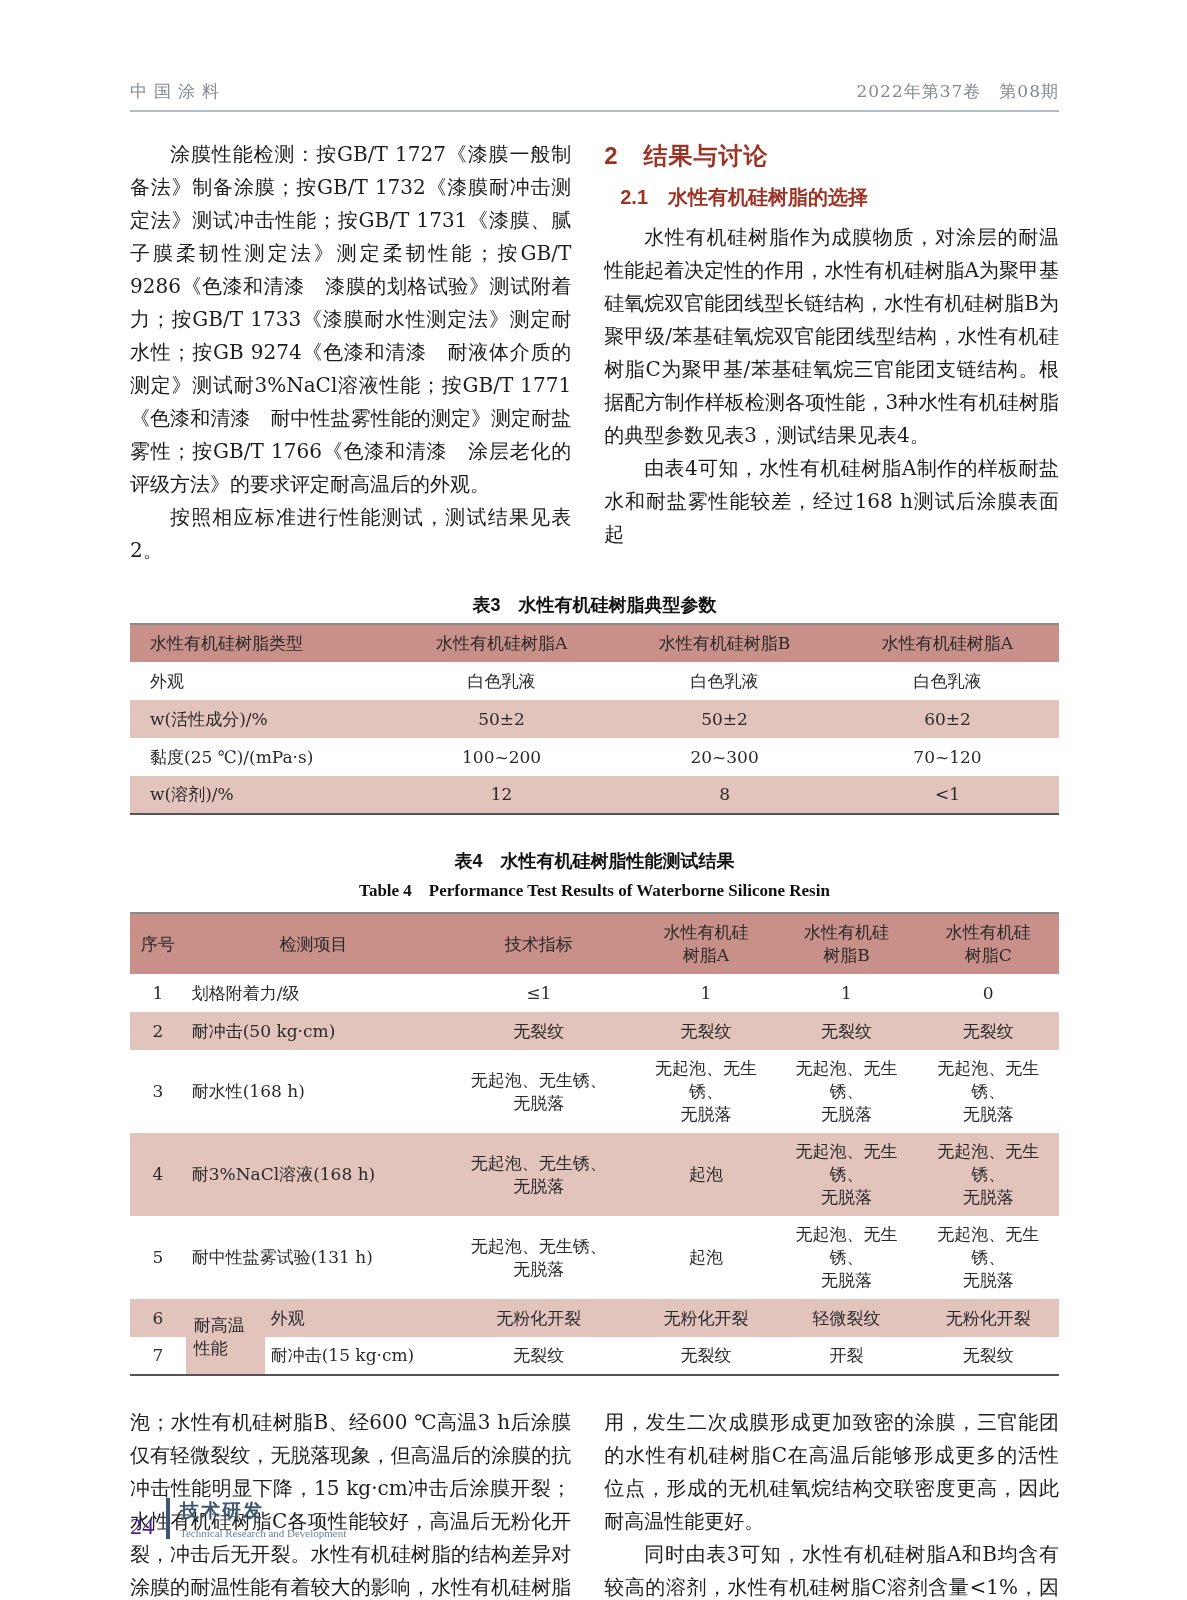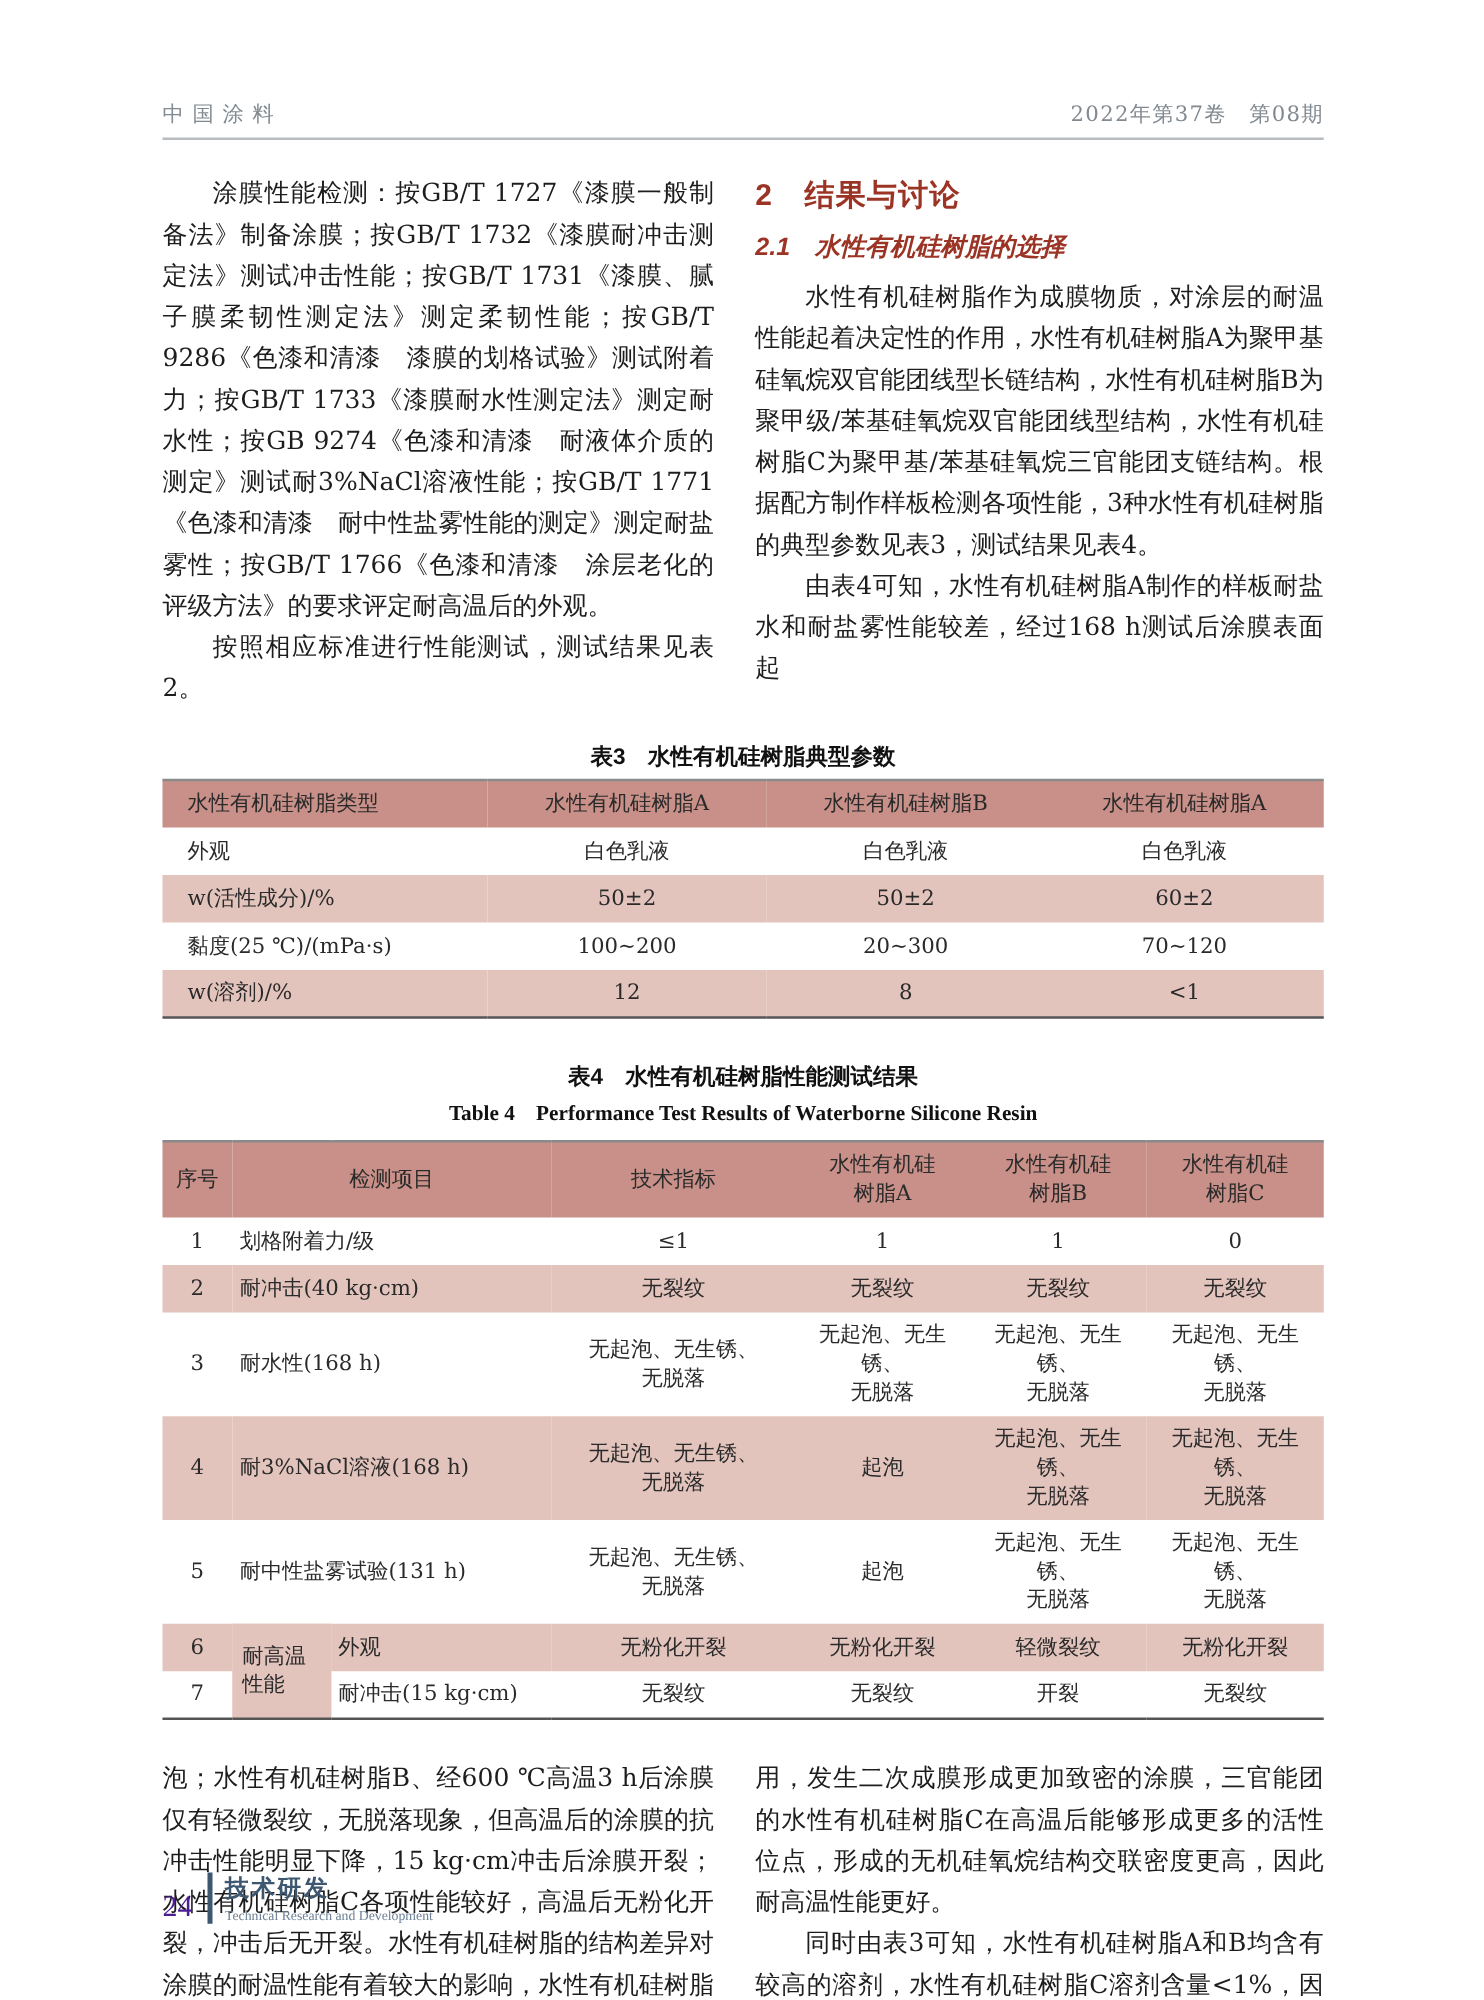--- a/index.html
+++ b/index.html
@@ -30,22 +30,21 @@
   }
   p.body.cont { text-indent:0; }
   h2.sec {
     font-family:"Liberation Sans","DejaVu Sans",sans-serif;
     color:#9c3426; font-size:24px; font-weight:bold;
     margin:2px 0 12px 0; letter-spacing:1px;
   }
   h3.sec {
     font-family:"Liberation Sans","DejaVu Sans",sans-serif;
     color:#9c3426; font-size:20px; font-weight:bold;
-    margin:2px 0 10px 0;
-    font-style:italic;
+    margin:2px 0 10px 16px;
   }
 
   
   .tablewrap { margin-top:26px; }
   .tcap-zh {
     text-align:center; font-family:"Liberation Sans","DejaVu Sans",sans-serif;
     font-weight:bold; font-size:18px; color:#111; margin-bottom:6px;
   }
   .tcap-en {
     text-align:center; font-family:"Liberation Serif","DejaVu Serif",serif;
@@ -186,21 +185,21 @@
         <tr class="short">
           <td>1</td>
           <td colspan="2" class="item">划格附着力/级</td>
           <td>≤1</td>
           <td>1</td>
           <td>1</td>
           <td>0</td>
         </tr>
         <tr class="short pink">
           <td>2</td>
-          <td colspan="2" class="item">耐冲击(40 kg·cm)</td>
+          <td colspan="2" class="item">耐冲击(50 kg·cm)</td>
           <td>无裂纹</td>
           <td>无裂纹</td>
           <td>无裂纹</td>
           <td>无裂纹</td>
         </tr>
         <tr class="tall">
           <td>3</td>
           <td colspan="2" class="item">耐水性(168 h)</td>
           <td>无起泡、无生锈、
 无脱落</td>

